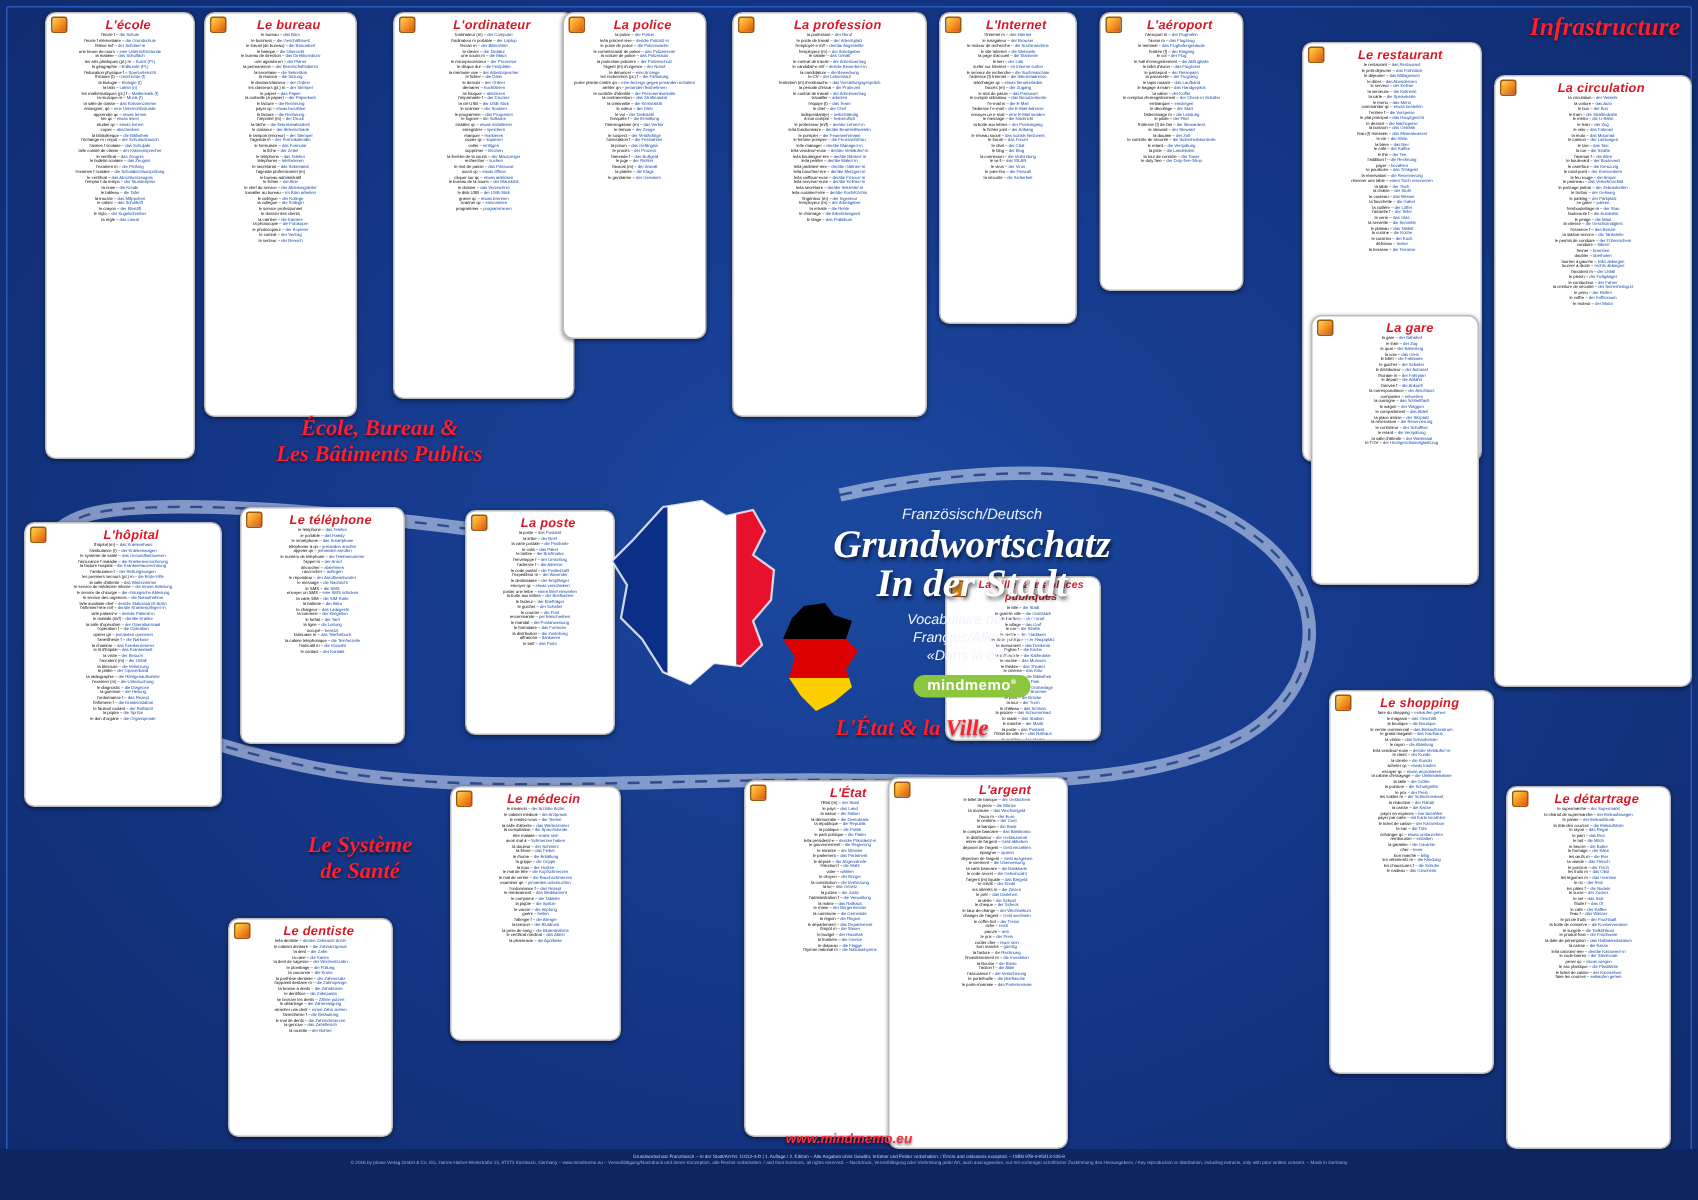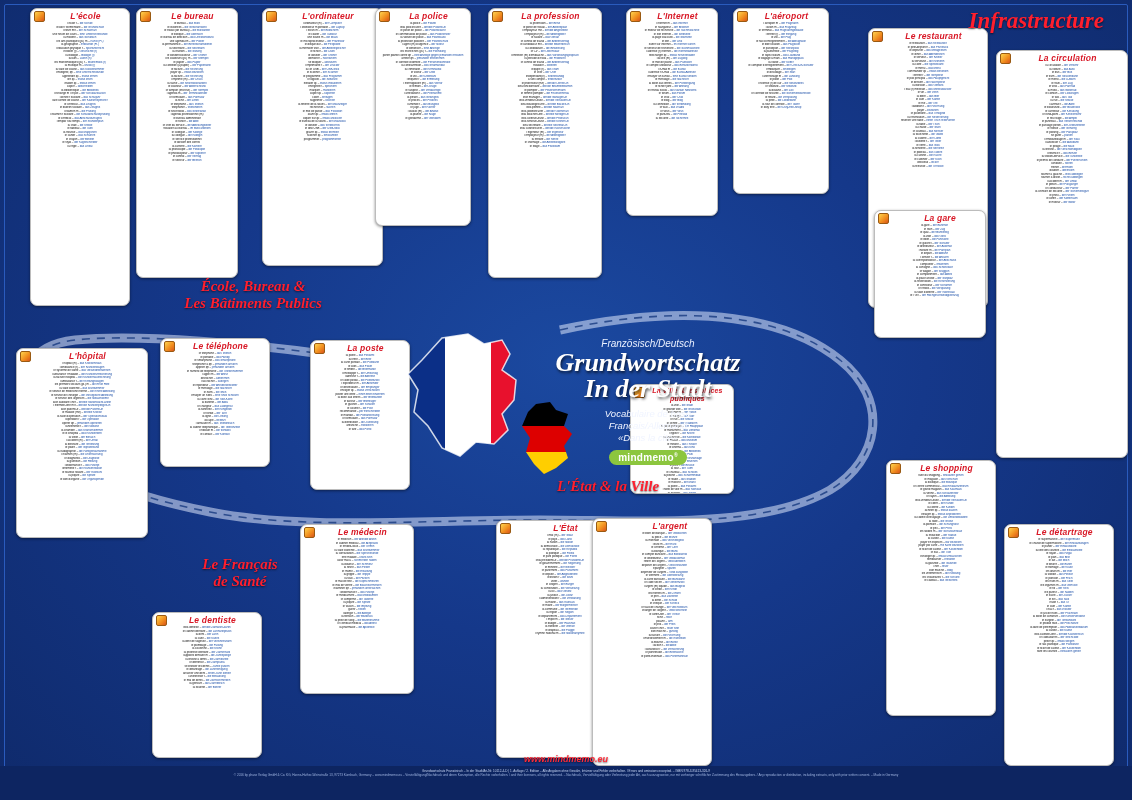--- a/index.html
+++ b/index.html
@@ -314,21 +314,21 @@
         <li>la prison – <i>das Gefängnis</i></li>
         <li>le procès – <i>der Prozess</i></li>
         <li>l'amende f – <i>das Bußgeld</i></li>
         <li>le juge – <i>der Richter</i></li>
         <li>l'avocat (m) – <i>der Anwalt</i></li>
         <li>la plainte – <i>die Klage</i></li>
         <li>le gendarme – <i>der Gendarm</i></li>
       </ul>
   </div>
 
-  <div class="card" style="left:488px;top:8px;width:114px;height:270px;">
+  <div class="card" style="left:488px;top:8px;width:130px;height:270px;">
     <span class="ico"></span>
     <h3>La profession</h3>
     <ul>
         <li>la profession – <i>der Beruf</i></li>
         <li>le poste de travail – <i>der Arbeitsplatz</i></li>
         <li>l'employé/-e m/f – <i>der/die Angestellte</i></li>
         <li>l'employeur (m) – <i>der Arbeitgeber</i></li>
         <li>le salaire – <i>das Gehalt</i></li>
         <li>le contrat de travail – <i>der Arbeitsvertrag</i></li>
         <li>le candidat/-e m/f – <i>der/die Bewerber/-in</i></li>
@@ -514,21 +514,21 @@
         <li>l'accident m – <i>der Unfall</i></li>
         <li>le piéton – <i>der Fußgänger</i></li>
         <li>le conducteur – <i>der Fahrer</i></li>
         <li>la ceinture de sécurité – <i>der Sicherheitsgurt</i></li>
         <li>le pneu – <i>der Reifen</i></li>
         <li>le coffre – <i>der Kofferraum</i></li>
         <li>le moteur – <i>der Motor</i></li>
       </ul>
   </div>
 
-  <div class="card" style="left:874px;top:210px;width:112px;height:128px;padding-left:12px;">
+  <div class="card" style="left:874px;top:210px;width:112px;height:180px;padding-left:12px;">
     <span class="ico"></span>
     <h3>La gare</h3>
     <ul>
         <li>la gare – <i>der Bahnhof</i></li>
         <li>le train – <i>der Zug</i></li>
         <li>le quai – <i>der Bahnsteig</i></li>
         <li>la voie – <i>das Gleis</i></li>
         <li>le billet – <i>die Fahrkarte</i></li>
         <li>le guichet – <i>der Schalter</i></li>
         <li>le distributeur – <i>der Automat</i></li>
@@ -583,21 +583,21 @@
         <li>le diagnostic – <i>die Diagnose</i></li>
         <li>la guérison – <i>die Heilung</i></li>
         <li>l'ordonnance f – <i>das Rezept</i></li>
         <li>l'infirmerie f – <i>die Krankenstation</i></li>
         <li>le fauteuil roulant – <i>der Rollstuhl</i></li>
         <li>la piqûre – <i>die Spritze</i></li>
         <li>le don d'organe – <i>die Organspende</i></li>
       </ul>
   </div>
 
-  <div class="card" style="left:160px;top:338px;width:110px;height:129px;">
+  <div class="card" style="left:160px;top:338px;width:110px;height:158px;">
     <span class="ico"></span>
     <h3>Le téléphone</h3>
     <ul>
         <li>le téléphone – <i>das Telefon</i></li>
         <li>le portable – <i>das Handy</i></li>
         <li>le smartphone – <i>das Smartphone</i></li>
         <li>téléphoner à qn – <i>jemanden anrufen</i></li>
         <li>appeler qn – <i>jemanden anrufen</i></li>
         <li>le numéro de téléphone – <i>die Telefonnummer</i></li>
         <li>l'appel m – <i>der Anruf</i></li>
@@ -891,31 +891,31 @@
         <li>la caisse – <i>die Kasse</i></li>
         <li>le/la caissier/-ière – <i>der/die Kassierer/-in</i></li>
         <li>le code-barres – <i>der Strichcode</i></li>
         <li>peser qc – <i>etwas wiegen</i></li>
         <li>le sac plastique – <i>die Plastiktüte</i></li>
         <li>le ticket de caisse – <i>der Kassenbon</i></li>
         <li>faire les courses – <i>einkaufen gehen</i></li>
       </ul>
   </div>
 
-  <div class="banner infra" style="right:28px;top:8px;font-size:23px;">Infrastructure</div>
+  <div class="banner infra" style="right:12px;top:8px;font-size:17px;">Infrastructure</div>
 
   <div class="banner" style="left:118px;top:278px;width:270px;font-size:15px;">
     <div>École, Bureau &amp;</div>
     <div>Les Bâtiments Publics</div>
   </div>
 
   <div class="banner" style="left:498px;top:478px;width:220px;font-size:15px;">L'État &amp; la Ville</div>
 
   <div class="banner" style="left:150px;top:556px;width:180px;font-size:15px;">
-    <div>Le Français</div>
+    <div>Le Système</div>
     <div>de Santé</div>
   </div>
 
   <svg class="mapwrap" style="left:398px;top:330px;width:140px;height:150px;" viewBox="0 0 140 150">
     <defs>
       <clipPath id="fr">
         <path d="M44,8 L70,4 L86,14 L104,10 L112,24 L104,40 L118,50 L116,70 L104,84 L110,100
                  L96,114 L78,112 L62,126 L44,118 L30,96 L16,82 L20,60 L10,44 L24,30 Z"></path>
       </clipPath>
     </defs>

